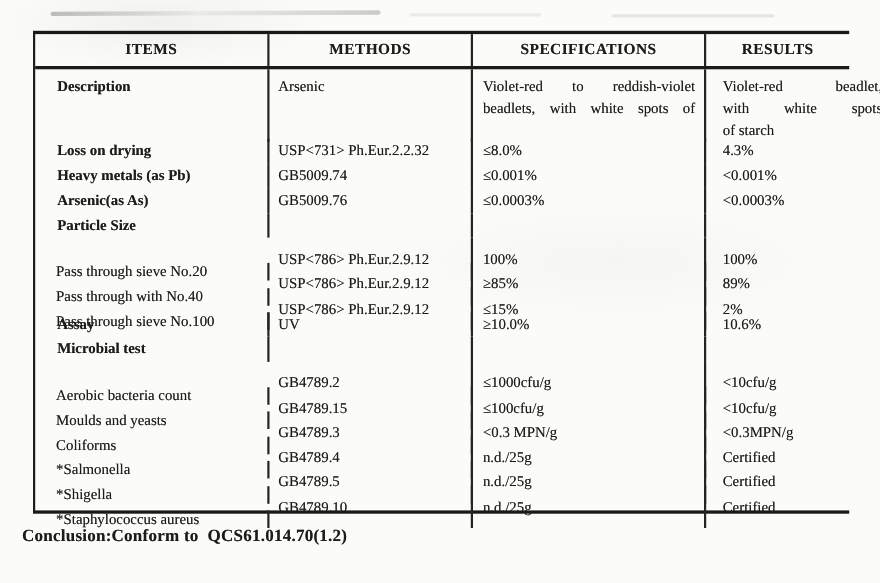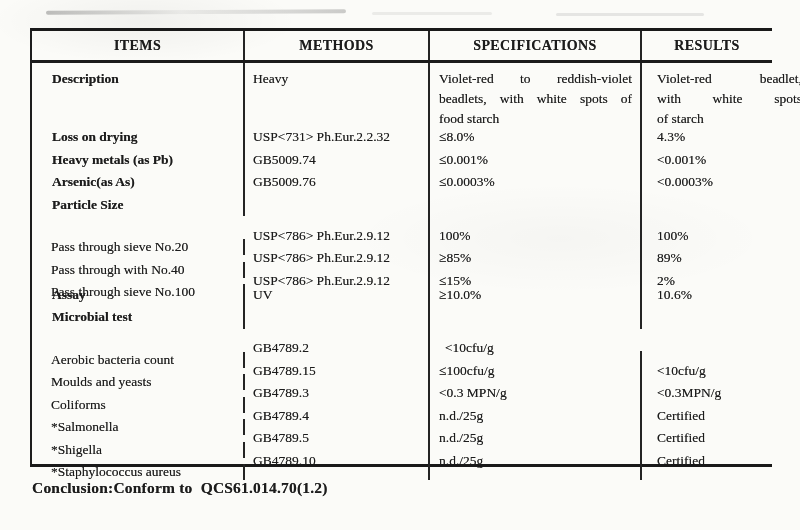--- a/index.html
+++ b/index.html
@@ -50,21 +50,21 @@
   .result { padding-left:15px; }
 
   .tall .c { align-items:flex-start; padding-top:6px; line-height:20px; white-space:normal; }
   .lines { display:block; width:100%; }
   .tall .spec  { padding-right:8px; }
   .tall .result{ padding-right:0; }
   .tall .result .lines { width:148px; }
   .jl { text-align:justify; text-align-last:justify; }
 
   .conclusion {
-    position:absolute; left:32px; top:479px;
+    position:absolute; left:20px; top:479px;
     font-weight:bold; font-size:15.5px; letter-spacing:.2px;
     white-space:pre-wrap;
     text-shadow:0 0 0.6px rgba(25,25,25,0.6);
   }
 </style>
 </head>
 <body>
 
 <div class="page">
   <div class="scan-art art1"></div>
@@ -75,26 +75,25 @@
 
     <div class="row head">
       <div class="c">ITEMS</div>
       <div class="c">METHODS</div>
       <div class="c">SPECIFICATIONS</div>
       <div class="c last">RESULTS</div>
     </div>
 
     <div class="row tall">
       <div class="c item">Description</div>
-      <div class="c method">Heavy</div>
+      <div class="c method">Arsenic</div>
       <div class="c spec">
         <div class="lines">
           <div class="jl">Violet-red to reddish-violet</div>
           <div class="jl">beadlets, with white spots of</div>
-          <div>food starch</div>
         </div>
       </div>
       <div class="c last result">
         <div class="lines">
           <div class="jl">Violet-red beadlet,</div>
           <div class="jl">with white spots</div>
           <div>of starch</div>
         </div>
       </div>
     </div>
@@ -158,20 +157,21 @@
     <div class="row r">
       <div class="c item">Microbial test</div>
       <div class="c method"></div>
       <div class="c spec"></div>
       <div class="c last result"></div>
     </div>
 
     <div class="row r">
       <div class="c item sub">Aerobic bacteria count</div>
       <div class="c method">GB4789.2</div>
+      <div class="c spec">≤1000cfu/g</div>
       <div class="c last result">&lt;10cfu/g</div>
     </div>
 
     <div class="row r">
       <div class="c item sub">Moulds and yeasts</div>
       <div class="c method">GB4789.15</div>
       <div class="c spec">≤100cfu/g</div>
       <div class="c last result">&lt;10cfu/g</div>
     </div>
 

